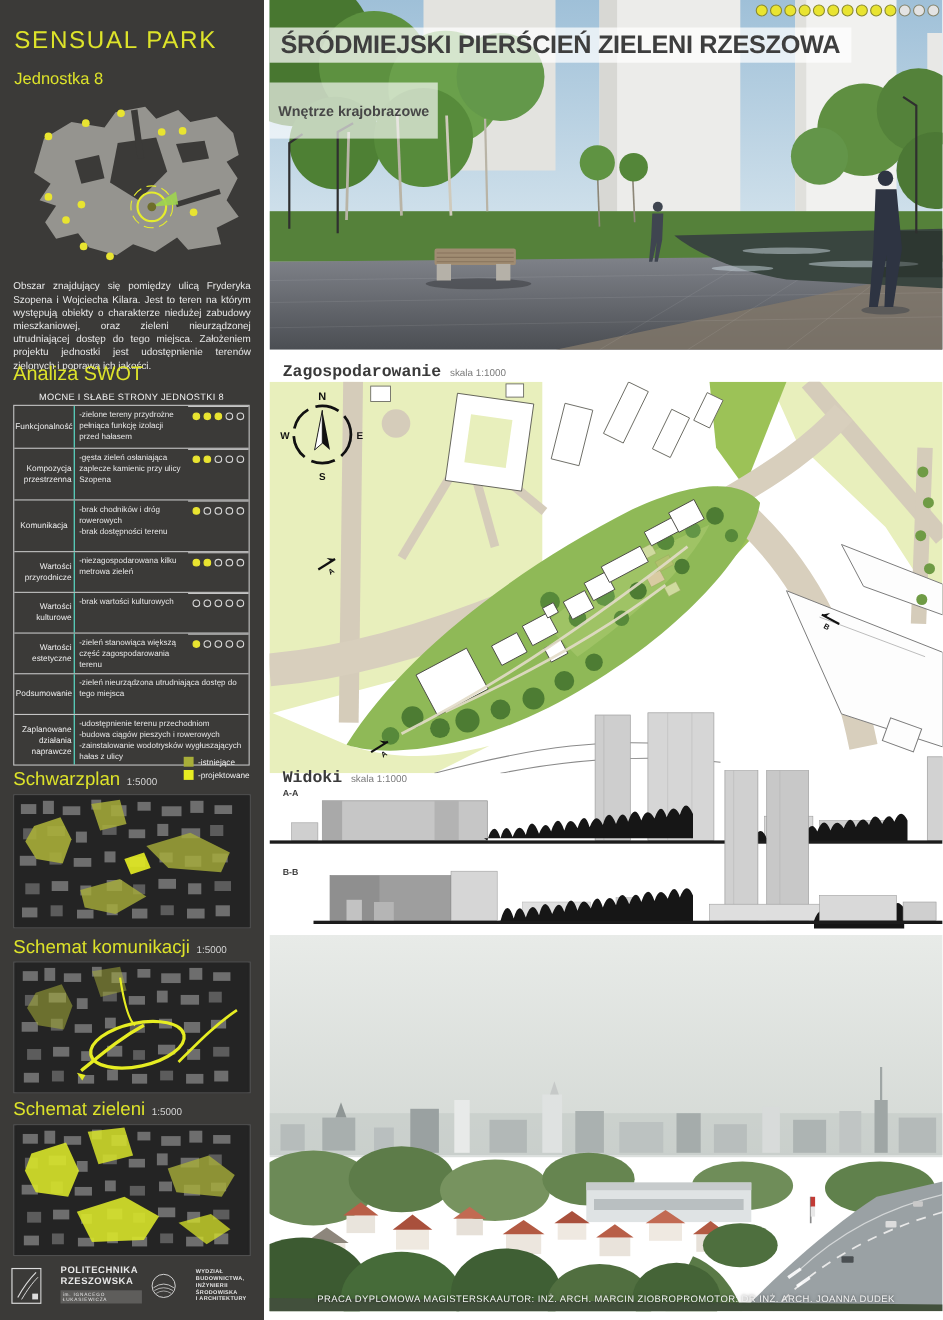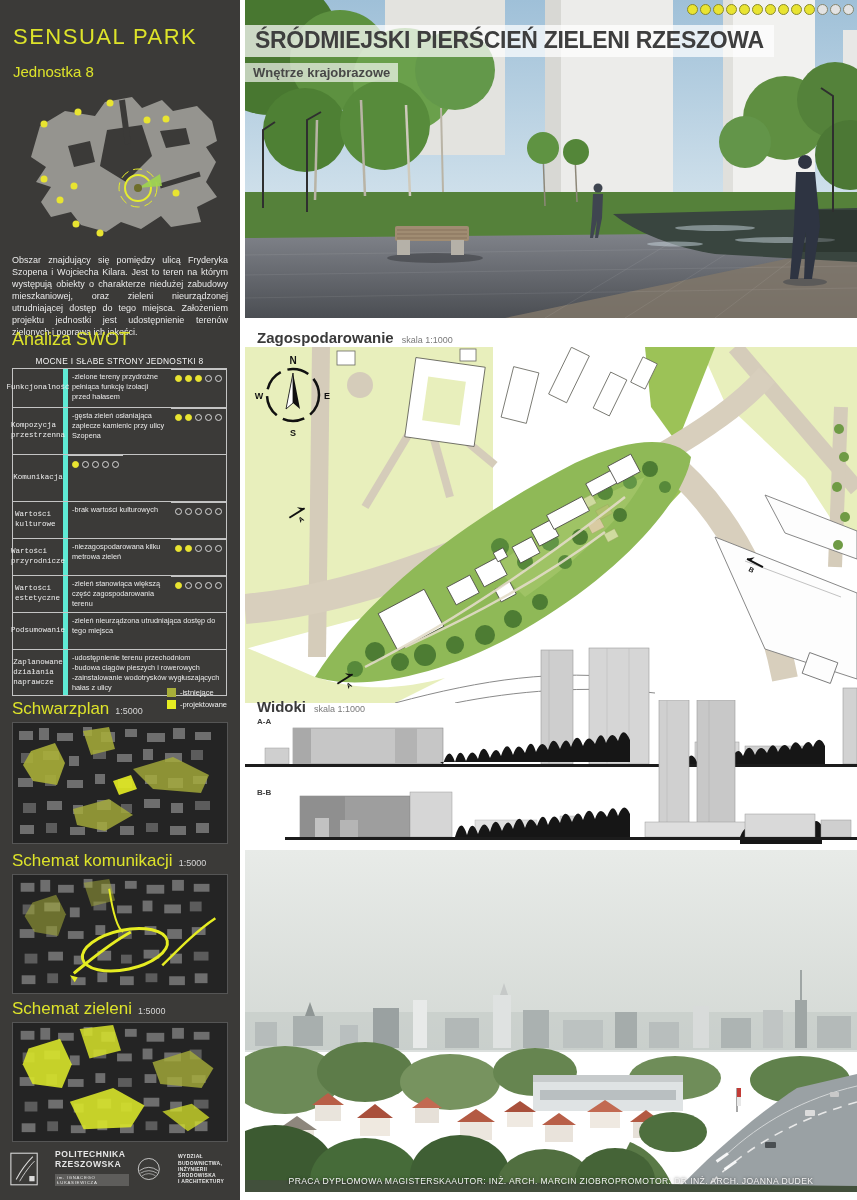--- a/index.html
+++ b/index.html
@@ -11,22 +11,22 @@
   .unit{position:absolute;left:13px;top:63px;font-size:15px;color:#dde32a;}
   .locator{position:absolute;left:10px;top:86px;width:220px;height:158px;}
   .desc-par{position:absolute;left:12px;top:254px;width:216px;font-size:9px;line-height:1.34;
             text-align:justify;color:#e9e9e9;}
   .swot-heading{position:absolute;left:12px;top:329px;font-size:18px;color:#dde32a;}
   .swot-title{position:absolute;left:12px;top:356px;width:215px;text-align:center;font-size:8.4px;
               letter-spacing:.3px;color:#f2f2f2;}
   .swot-table{position:absolute;left:12px;top:368px;width:215px;border:1px solid #c4c4c4;box-sizing:border-box;}
   .swot-row{display:flex;border-top:1px solid #c4c4c4;}
   .swot-row:first-child{border-top:none;}
-  .swot-cat{width:55px;min-width:55px;border-right:5px solid #5eead4;display:flex;align-items:center;
-            justify-content:center;text-align:left;font-size:7.5px;line-height:1.3;padding:2px;box-sizing:border-box;font-family:Liberation Mono, monospace;}
+  .swot-cat{width:55px;min-width:55px;border-right:1px solid #5eead4;display:flex;align-items:center;
+            justify-content:center;text-align:right;font-size:7.5px;line-height:1.3;padding:2px;box-sizing:border-box;}
   .swot-main{flex:1;display:flex;}
   .swot-desc{flex:1;font-size:7.3px;line-height:1.35;padding:3px 4px;white-space:pre-line;color:#e9e9e9;}
   .swot-dots{border-top:1px solid #c4c4c4;padding:2px 4px;display:flex;gap:3px;align-items:center;height:12px;}
   .swot-dots .dot{width:7px;height:7px;border-radius:50%;border:1px solid #d8d8d8;box-sizing:border-box;}
   .swot-dots .dot.on{background:#e9e431;border-color:#e9e431;}
   .r0{min-height:38px}.r1{min-height:46px}.r2{min-height:46px}.r3{min-height:36px}
   .r4{min-height:36px}.r5{min-height:36px}.r6{min-height:36px}.r7{min-height:38px}
   .legend{position:absolute;right:13px;top:688px;font-size:7.5px;color:#eee;}
   .legend-item{display:flex;align-items:flex-start;gap:4px;margin-bottom:3px;}
   .legend-swatch{width:9px;height:9px;display:inline-block;}
@@ -42,25 +42,25 @@
   .uni-sub{font-size:4.3px;letter-spacing:.7px;background:rgba(255,255,255,.18);padding:1px 2px;margin-top:2px;display:inline-block;}
   .fac-name{font-size:5px;font-weight:bold;letter-spacing:.3px;line-height:1.25;}
   
   .main{position:absolute;left:245px;top:0;width:612px;height:1016px;background:#fff;}
   .render{position:absolute;top:0;left:0;width:612px;height:318px;overflow:hidden;}
   .progress-dots{position:absolute;top:4px;right:3px;display:flex;gap:2px;z-index:8;}
   .progress-dots .dot{width:11px;height:11px;border-radius:50%;background:#e3e3e3;border:1px solid #85856e;box-sizing:border-box;}
   .progress-dots .dot.on{background:#e9e431;border-color:#8a8a2e;}
   .title-band{position:absolute;top:25px;left:0;background:rgba(255,255,255,.72);padding:2px 10px 3px 10px;z-index:7;}
   .title-band h1{margin:0;font-size:23px;font-weight:bold;color:#3e3e3e;letter-spacing:-.3px;white-space:nowrap;}
-  .subtitle-band{position:absolute;top:63px;left:0;background:rgba(255,255,255,.65);padding:2px 8px;
+  .subtitle-band{position:absolute;top:75px;left:0;background:rgba(255,255,255,.65);padding:18px 8px;
                  font-size:13px;font-weight:bold;color:#474747;z-index:7;}
   .plan-area{position:absolute;top:325px;left:0;width:612px;height:378px;background:#fff;}
   .plan-header{position:absolute;top:4px;left:12px;z-index:5;}
-  .hdr-main{font-size:15px;font-weight:bold;color:#3a3a3a;}
+  .hdr-main{font-size:15px;font-weight:bold;color:#3a3a3a;font-family:Liberation Mono, monospace;}
   .hdr-scale{font-size:9px;color:#7a7a7a;margin-left:8px;font-weight:normal;}
   .plan-svg{position:absolute;top:22px;left:0;}
   .sectionA-svg{position:absolute;top:640px;left:0;z-index:3;}
   .sectionB-svg{position:absolute;top:700px;left:0;z-index:3;}
   .widoki-header{position:absolute;top:698px;left:12px;z-index:5;}
   .label-sec{position:absolute;left:12px;font-size:8px;font-weight:bold;color:#3c3c3c;z-index:5;}
   .laa{top:717px}.lbb{top:788px}
   .panorama{position:absolute;top:850px;left:0;width:612px;height:342px;}
   .footer{position:absolute;top:1176px;left:0;width:612px;display:flex;justify-content:center;
           font-size:8.6px;color:#f2f2f2;letter-spacing:.4px;z-index:6;text-shadow:0 0 3px rgba(0,0,0,.6);white-space:nowrap;}
@@ -127,49 +127,51 @@
             <span class="dot on"></span>
             <span class="dot"></span>
             <span class="dot"></span>
             <span class="dot"></span>
           </div>
         </div>
     </div>
     <div class="swot-row r2">
       <div class="swot-cat">Komunikacja</div>
       <div class="swot-main">
+          <div class="swot-desc">-brak chodników i dróg rowerowych
+-brak dostępności terenu</div>
       <div class="swot-dots">
             <span class="dot on"></span>
             <span class="dot"></span>
+            <span class="dot"></span>
+            <span class="dot"></span>
+            <span class="dot"></span>
+          </div>
+        </div>
+    </div>
+    <div class="swot-row r3">
+      <div class="swot-cat">Wartości przyrodnicze</div>
+      <div class="swot-main">
+          <div class="swot-desc">-niezagospodarowana kilku metrowa zieleń</div>
+      <div class="swot-dots">
+            <span class="dot on"></span>
+            <span class="dot on"></span>
             <span class="dot"></span>
             <span class="dot"></span>
             <span class="dot"></span>
           </div>
         </div>
     </div>
     <div class="swot-row r4">
       <div class="swot-cat">Wartości kulturowe</div>
       <div class="swot-main">
           <div class="swot-desc">-brak wartości  kulturowych</div>
       <div class="swot-dots">
             <span class="dot"></span>
             <span class="dot"></span>
-            <span class="dot"></span>
-            <span class="dot"></span>
-            <span class="dot"></span>
-          </div>
-        </div>
-    </div>
-    <div class="swot-row r3">
-      <div class="swot-cat">Wartości przyrodnicze</div>
-      <div class="swot-main">
-          <div class="swot-desc">-niezagospodarowana kilku metrowa zieleń</div>
-      <div class="swot-dots">
-            <span class="dot on"></span>
-            <span class="dot on"></span>
             <span class="dot"></span>
             <span class="dot"></span>
             <span class="dot"></span>
           </div>
         </div>
     </div>
     <div class="swot-row r5">
       <div class="swot-cat">Wartości estetyczne</div>
       <div class="swot-main">
           <div class="swot-desc">-zieleń stanowiąca większą część zagospodarowania terenu</div>

